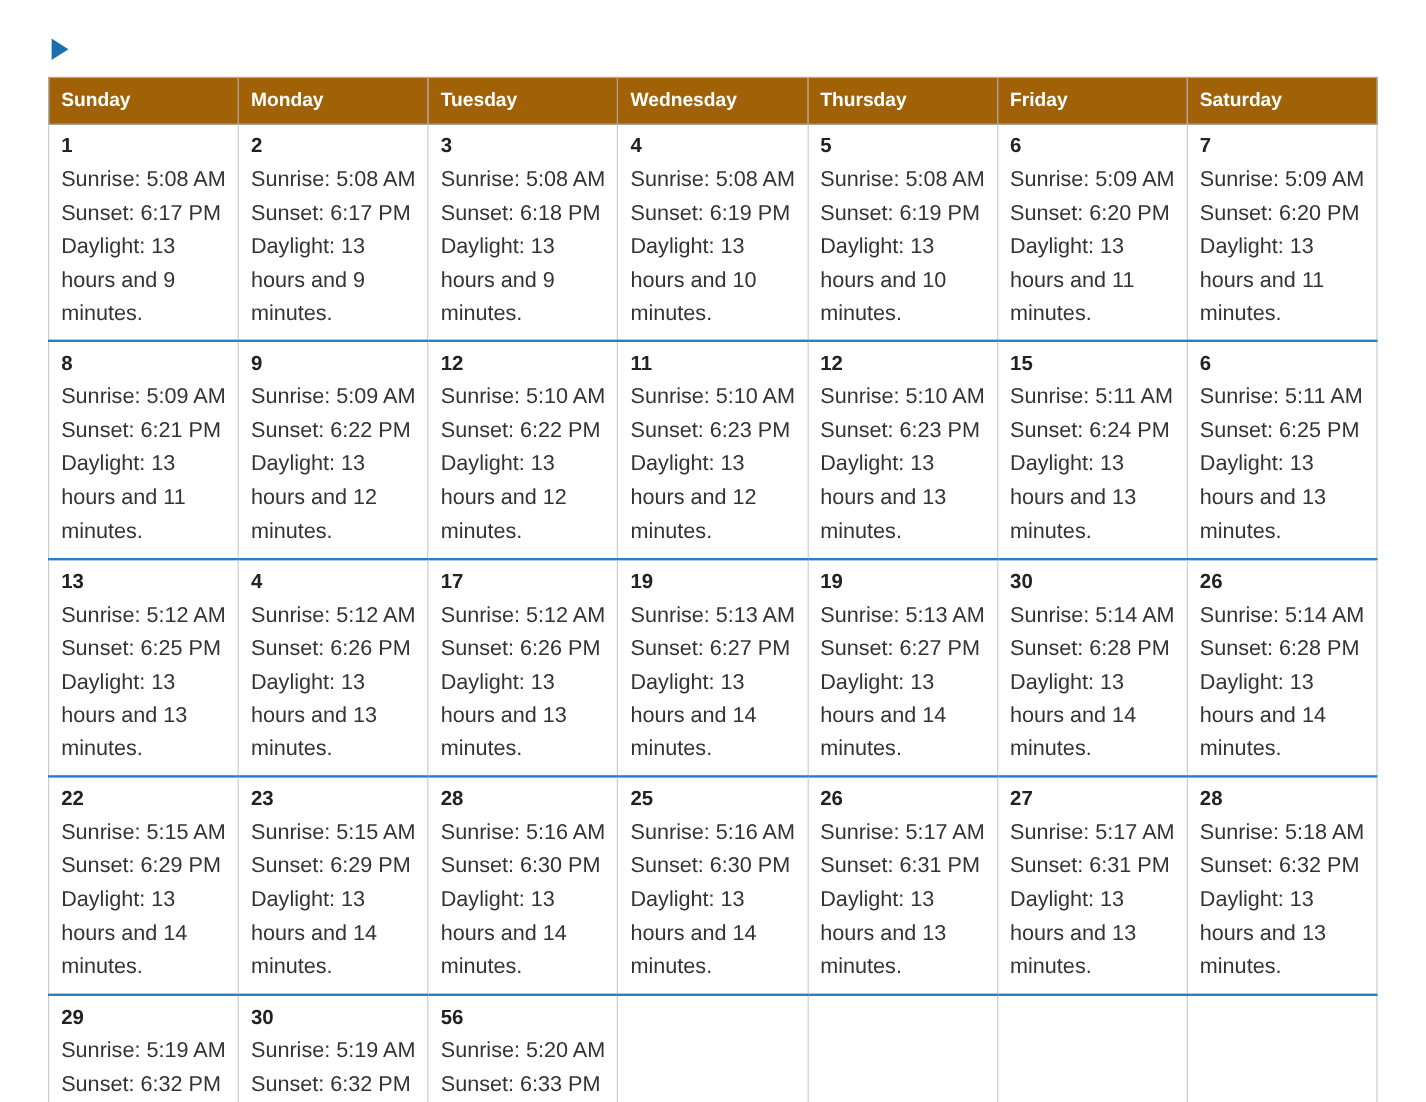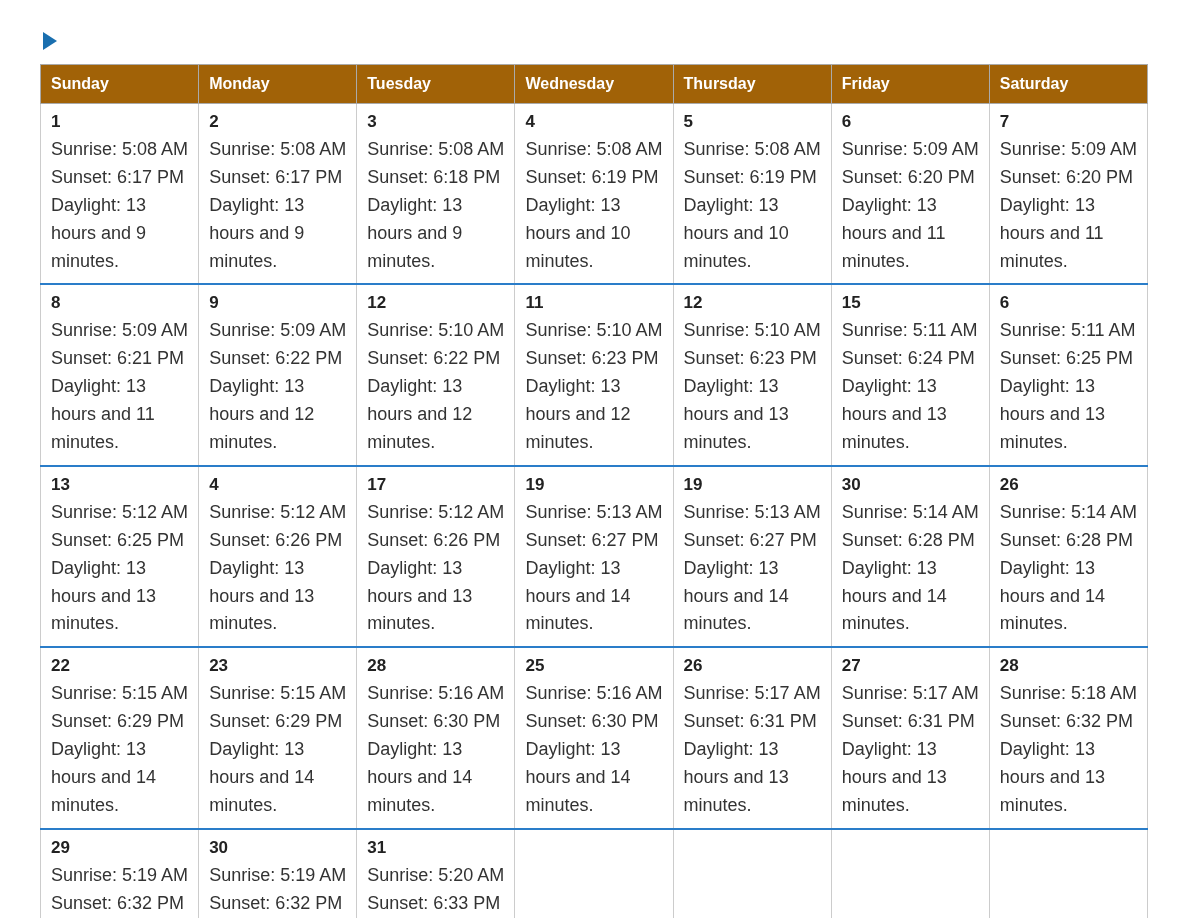--- a/index.html
+++ b/index.html
@@ -237,21 +237,21 @@
       <tr>
         <td>
           <span class="day-num">29</span>
           <span class="day-info">Sunrise: 5:19 AM<br>Sunset: 6:32 PM<br>Daylight: 13 hours and 13 minutes.</span>
         </td>
         <td>
           <span class="day-num">30</span>
           <span class="day-info">Sunrise: 5:19 AM<br>Sunset: 6:32 PM<br>Daylight: 13 hours and 13 minutes.</span>
         </td>
         <td>
-          <span class="day-num">31</span>
+          <span class="day-num">56</span>
           <span class="day-info">Sunrise: 5:20 AM<br>Sunset: 6:33 PM<br>Daylight: 13 hours and 13 minutes.</span>
         </td>
         <td class="empty-cell"></td>
         <td class="empty-cell"></td>
         <td class="empty-cell"></td>
         <td class="empty-cell"></td>
       </tr>
     </tbody>
 </table>
 

